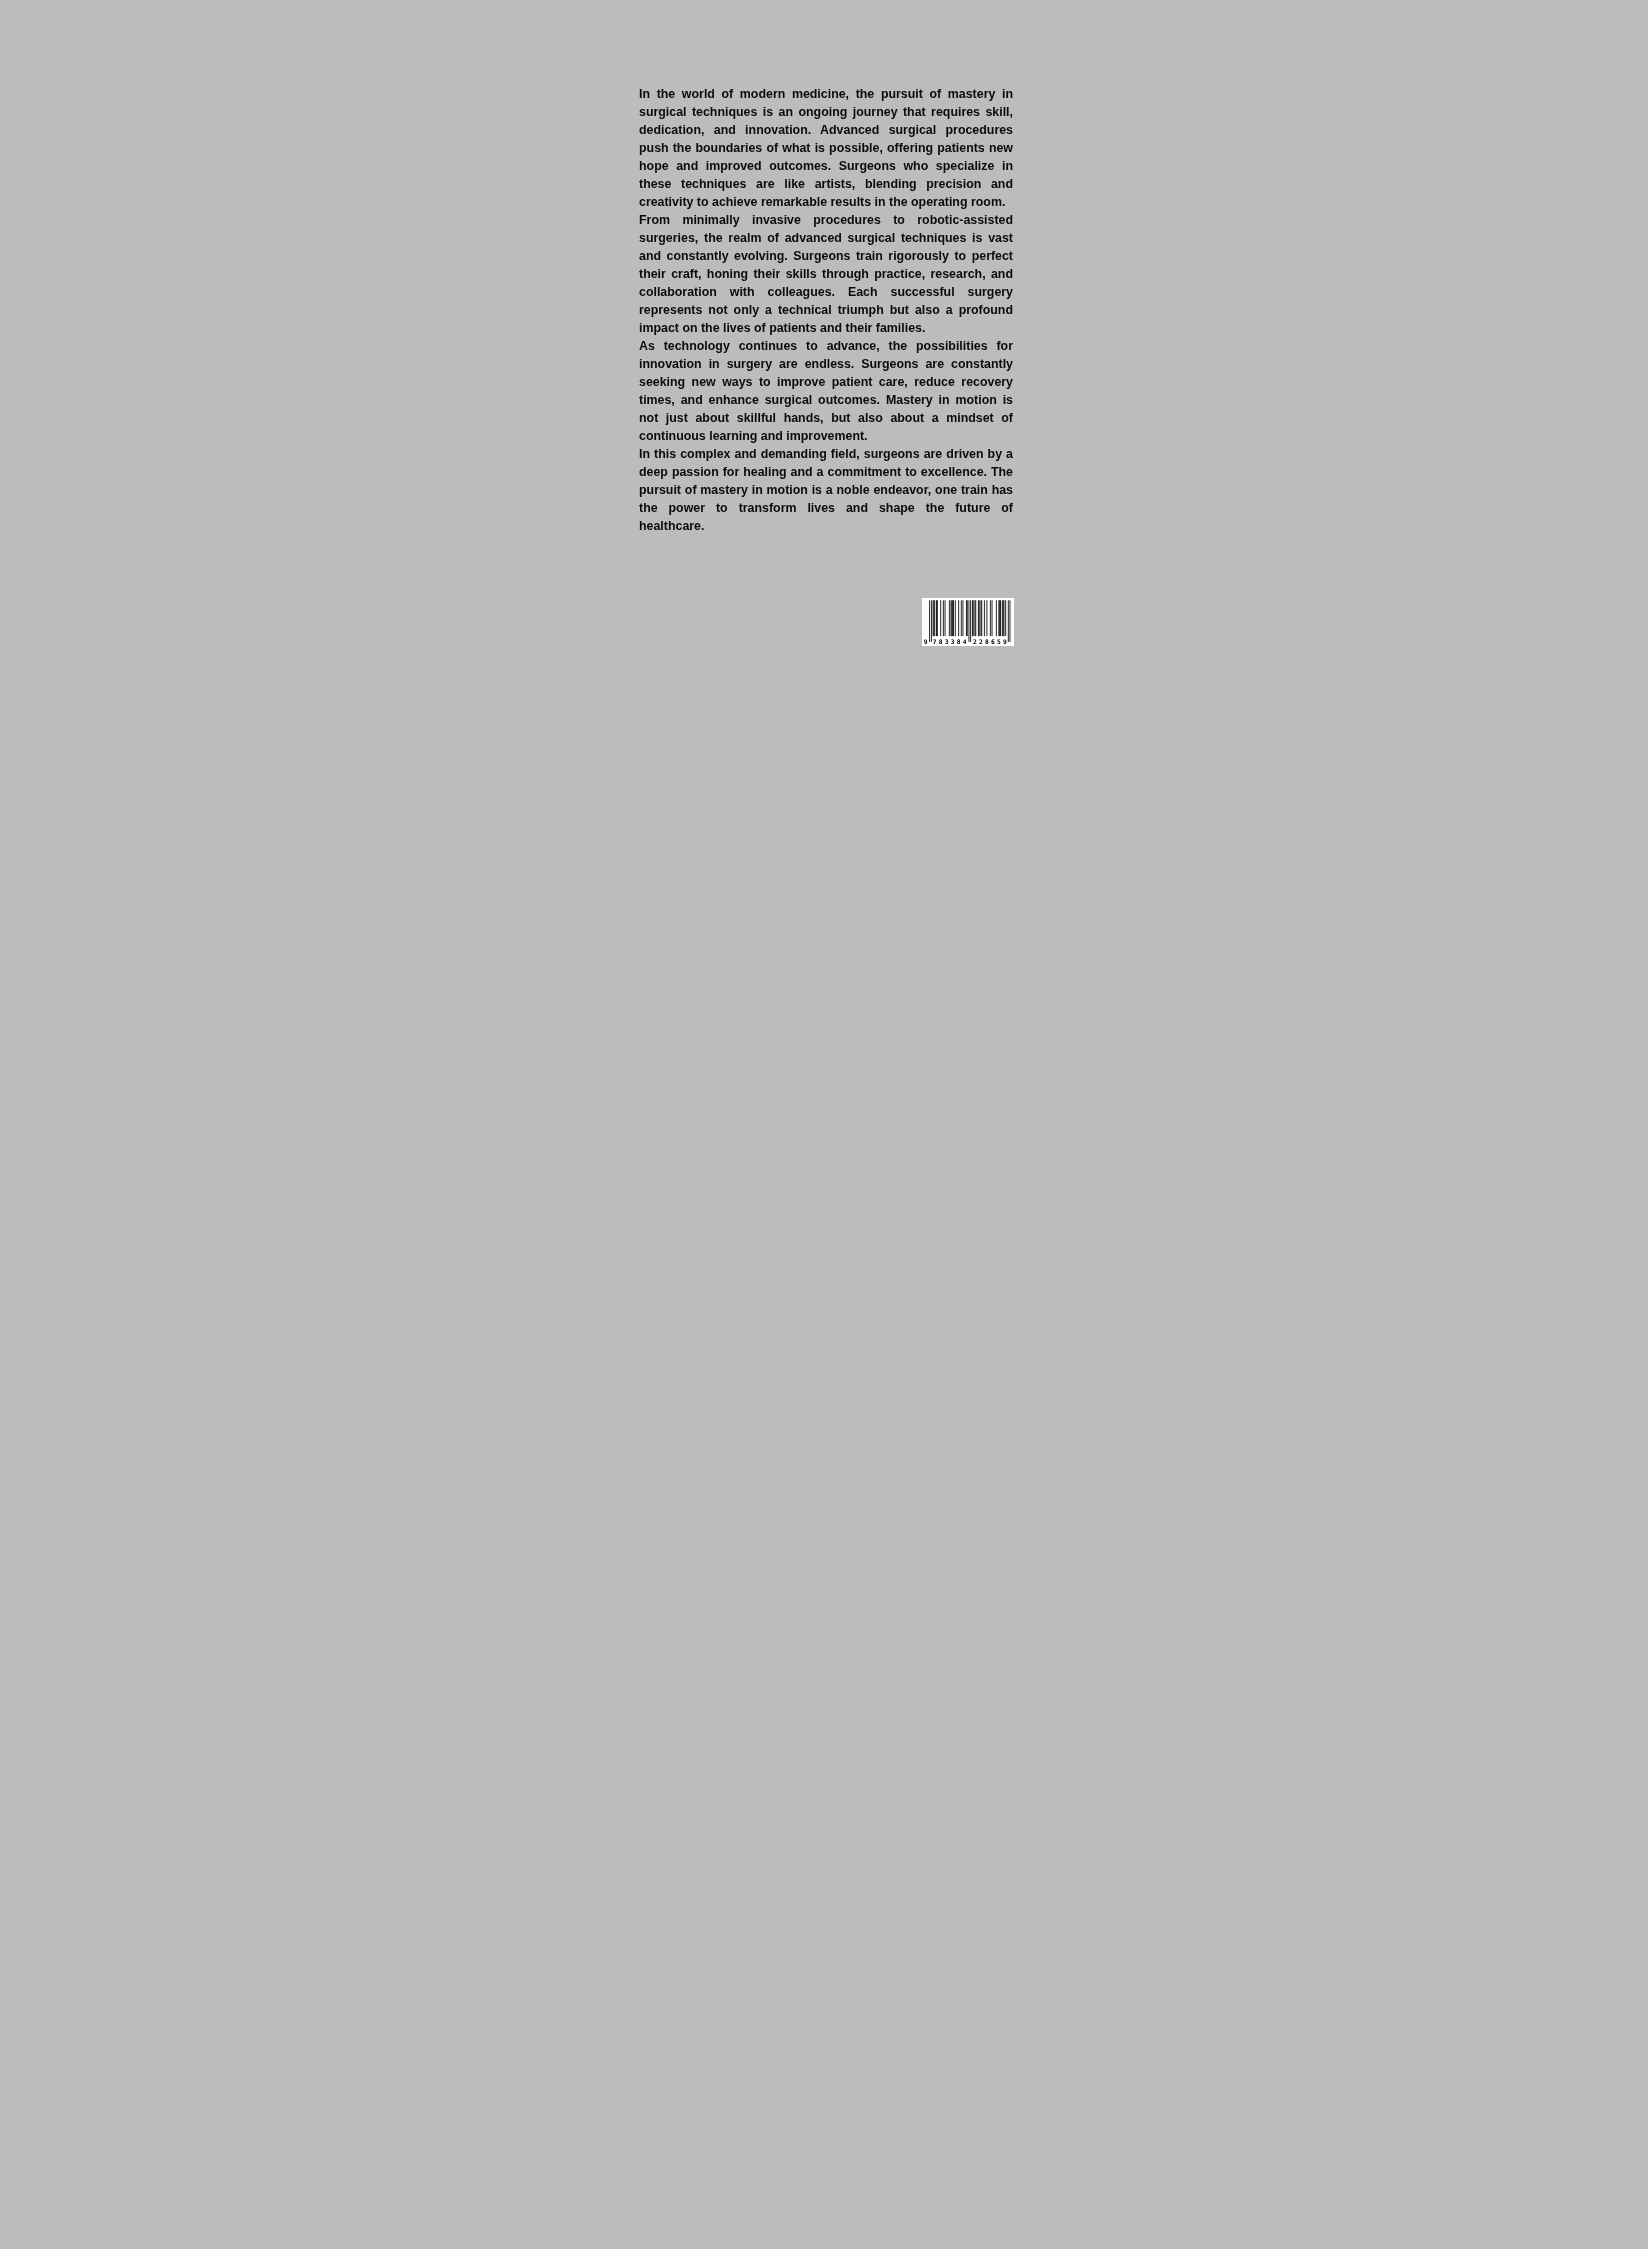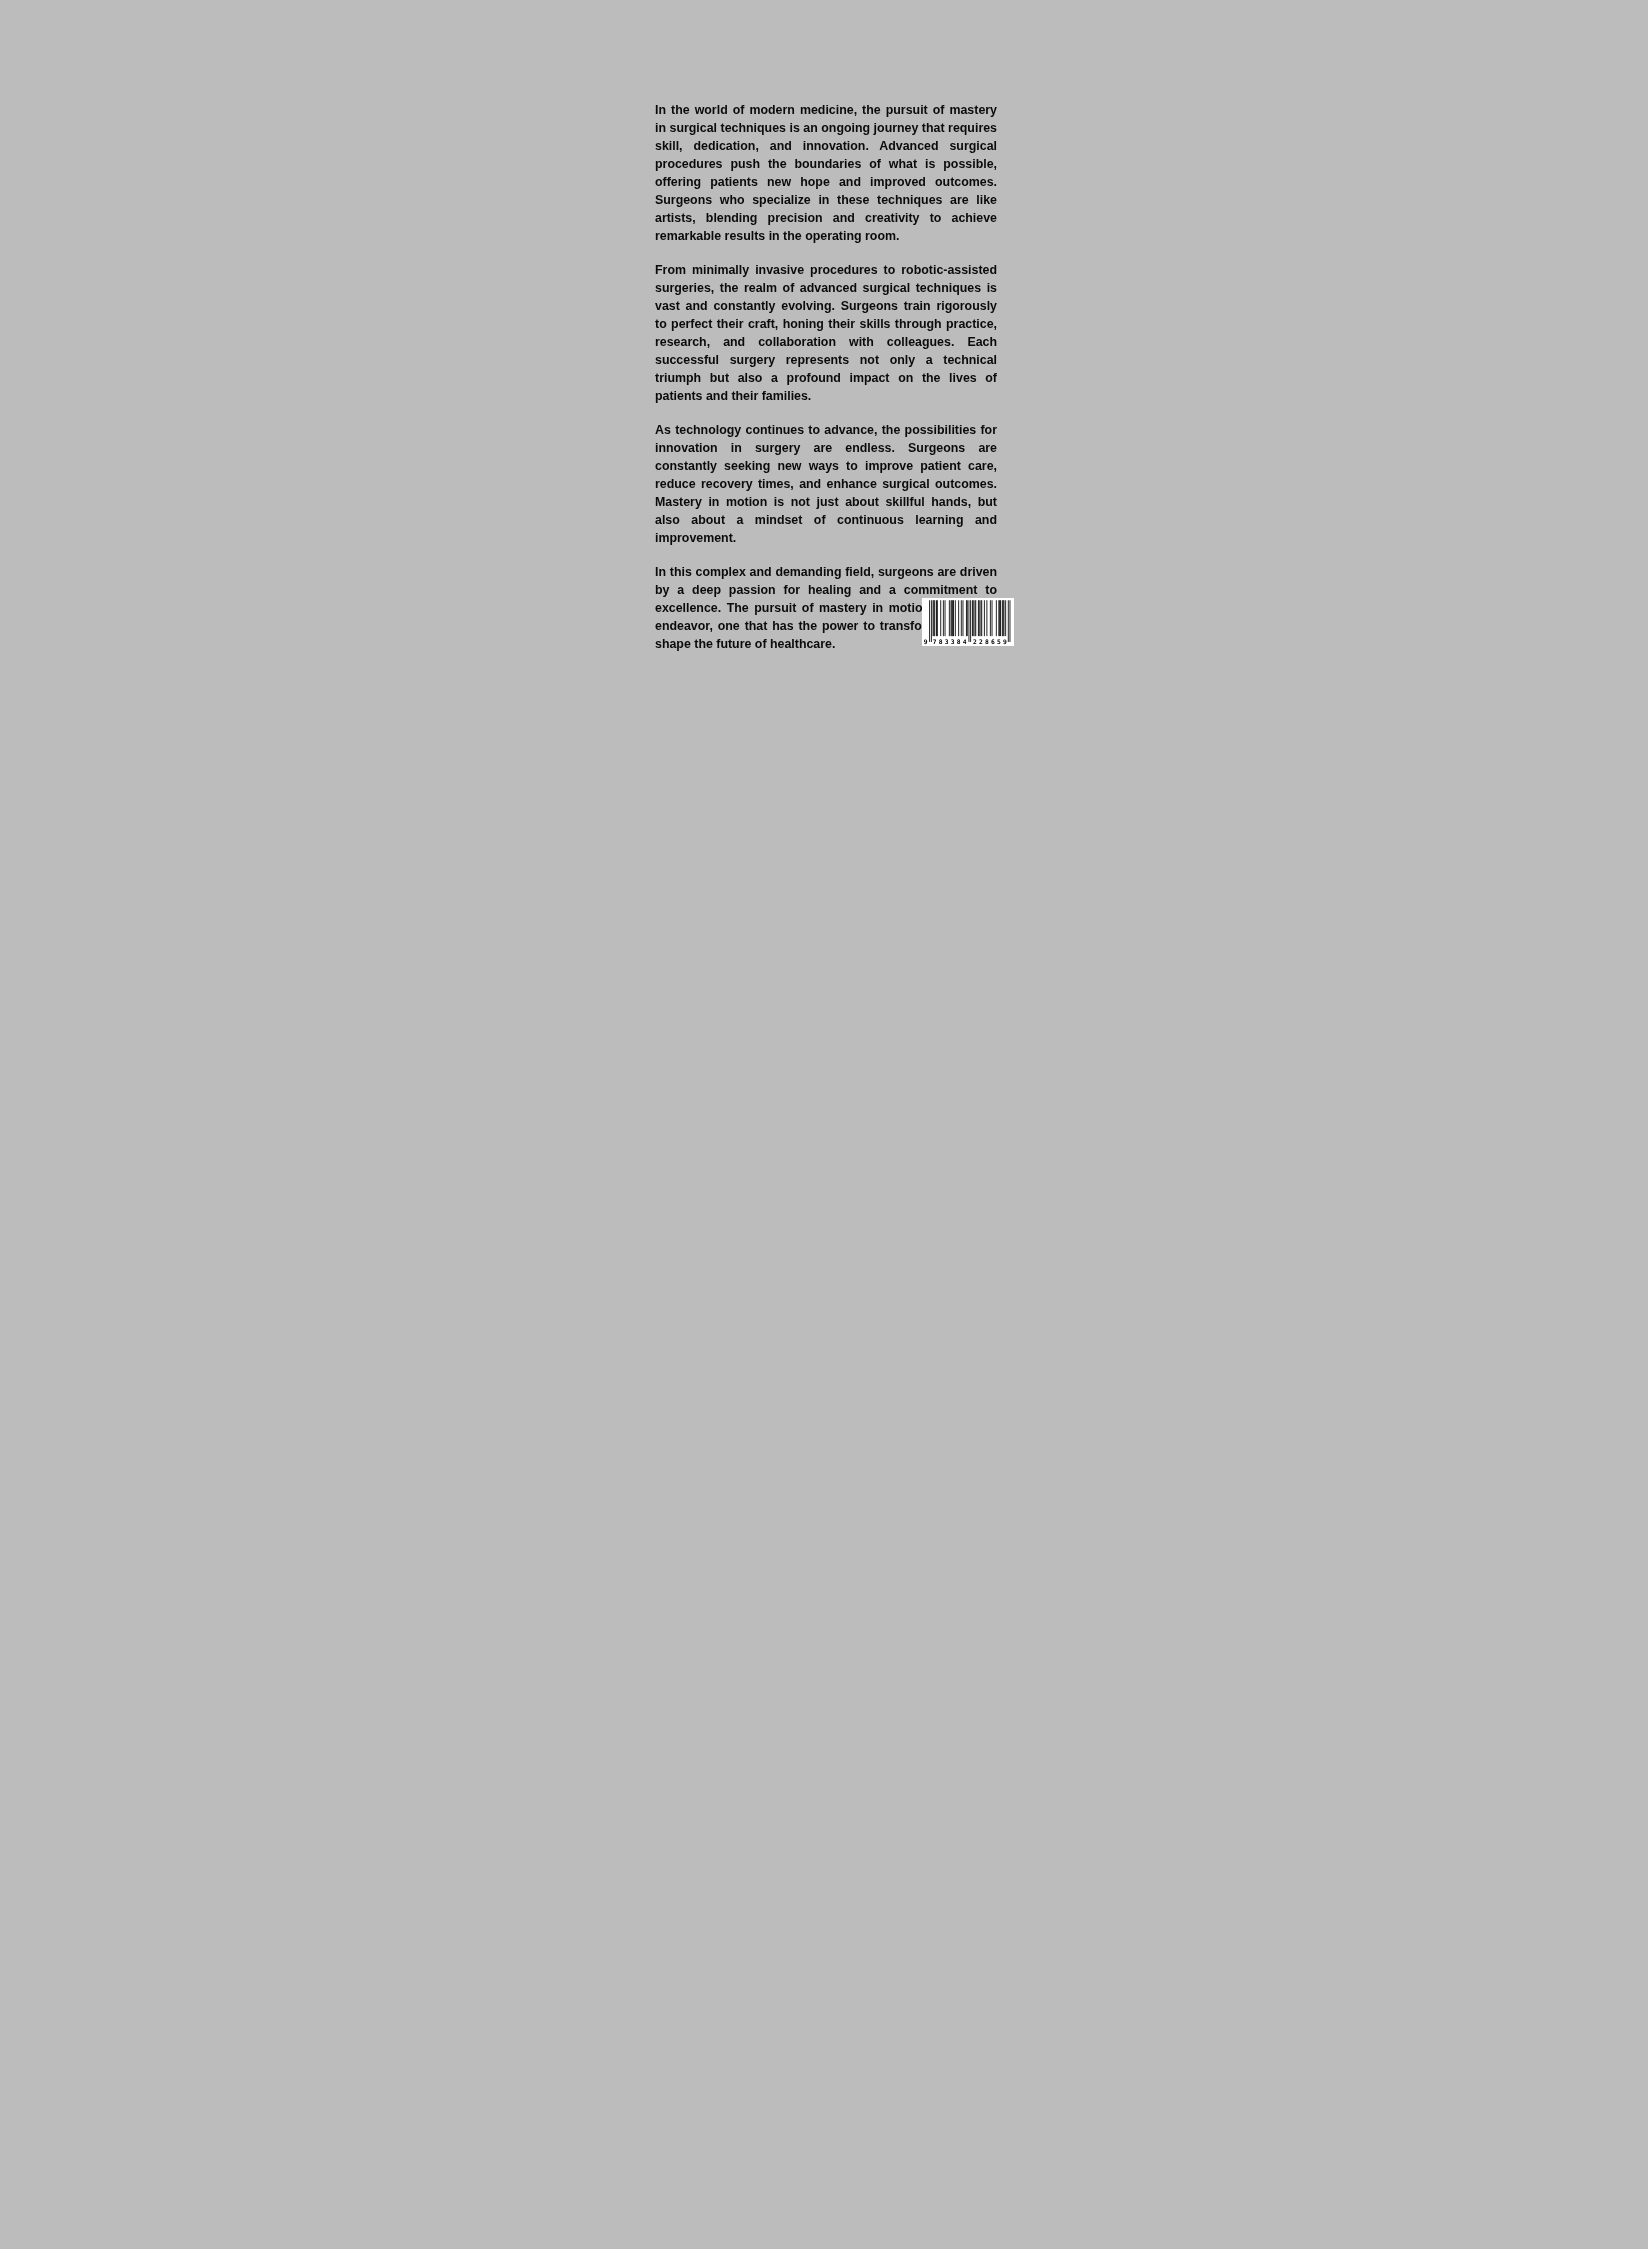--- a/index.html
+++ b/index.html
@@ -21,21 +21,21 @@
     left: 49px;
     top: 85px;
     width: 374px;
     color: #0b0b0b;
     font-weight: 700;
     font-size: 12.4px;
     line-height: 18px;
     text-align: justify;
   }
   .blurb p {
-    margin: 16px;
+    margin: 0;
     padding: 0;
   }
   .barcode-box {
     position: absolute;
     left: 332px;
     top: 598px;
     width: 92px;
     height: 48px;
     background: #ffffff;
   }
@@ -47,21 +47,21 @@
 </style>
 </head>
 <body style="background: rgb(188, 188, 188);">
 
 <div class="page" style="background: rgb(188, 188, 188);">
 
   <div class="blurb" style="color: rgb(11, 11, 11);">
     <p>In the world of modern medicine, the pursuit of mastery in surgical techniques is an ongoing journey that requires skill, dedication, and innovation. Advanced surgical procedures push the boundaries of what is possible, offering patients new hope and improved outcomes. Surgeons who specialize in these techniques are like artists, blending precision and creativity to achieve remarkable results in the operating room.</p>
     <p>From minimally invasive procedures to robotic-assisted surgeries, the realm of advanced surgical techniques is vast and constantly evolving. Surgeons train rigorously to perfect their craft, honing their skills through practice, research, and collaboration with colleagues. Each successful surgery represents not only a technical triumph but also a profound impact on the lives of patients and their families.</p>
     <p>As technology continues to advance, the possibilities for innovation in surgery are endless. Surgeons are constantly seeking new ways to improve patient care, reduce recovery times, and enhance surgical outcomes. Mastery in motion is not just about skillful hands, but also about a mindset of continuous learning and improvement.</p>
-    <p>In this complex and demanding field, surgeons are driven by a deep passion for healing and a commitment to excellence. The pursuit of mastery in motion is a noble endeavor, one that has the power to transform lives and shape the future of healthcare.</p>
+    <p>In this complex and demanding field, surgeons are driven by a deep passion for healing and a commitment to excellence. The pursuit of mastery in motion is a noble endeavor, one train has the power to transform lives and shape the future of healthcare.</p>
   </div>
 
   <div class="barcode-box" style="background: rgb(255, 255, 255);">
     <svg id="barcode-svg" viewBox="0 0 204 107" preserveAspectRatio="none" aria-hidden="true">
         <rect x="0" y="0" width="204" height="107" fill="#ffffff"></rect>
         <rect x="16.00" y="5" width="1.89" height="93" fill="#000000"></rect>
         <rect x="19.79" y="5" width="1.89" height="93" fill="#000000"></rect>
         <rect x="23.58" y="5" width="1.89" height="80" fill="#000000"></rect>
         <rect x="25.47" y="5" width="1.89" height="80" fill="#000000"></rect>
         <rect x="27.37" y="5" width="1.89" height="80" fill="#000000"></rect>

